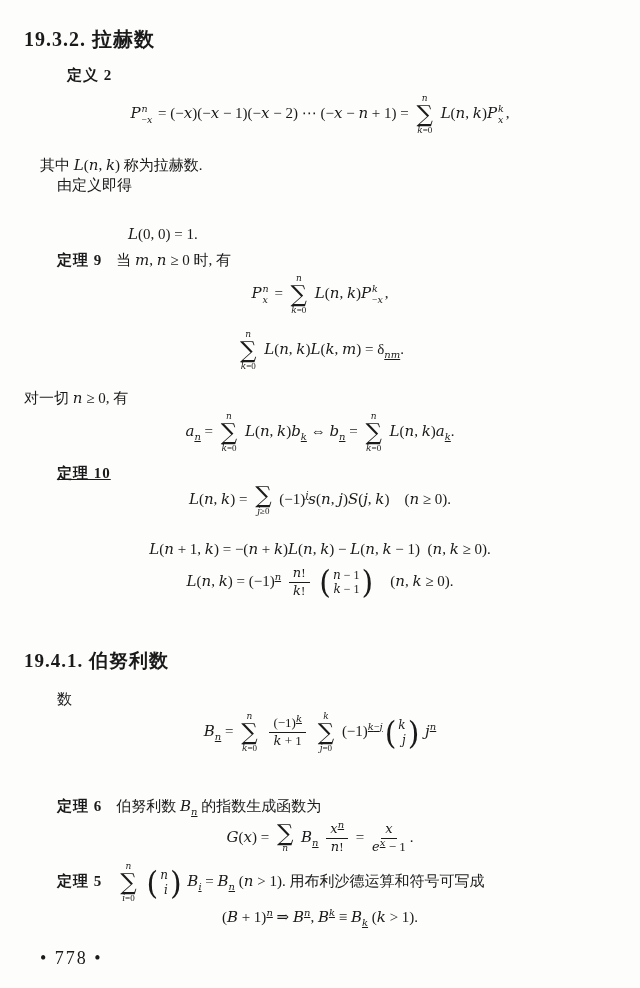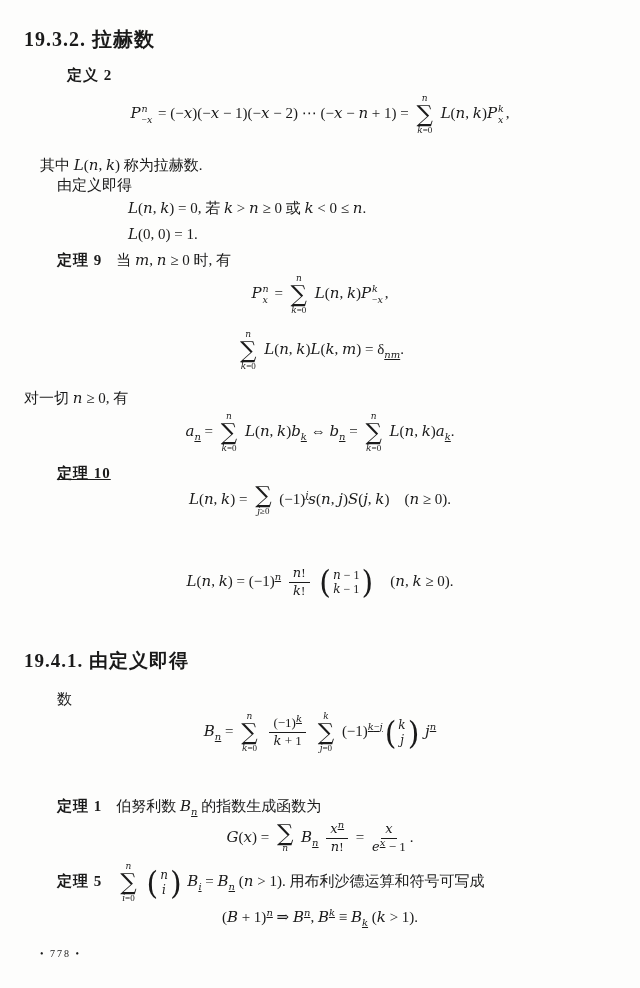--- a/index.html
+++ b/index.html
@@ -16,37 +16,37 @@
     color: #1a1a1a;
     overflow: hidden;
   }
   .line { position: absolute; font-size: 15px; white-space: nowrap; }
   .centered { left: 0; width: 640px; text-align: center; }
   .h-section { font-size: 20px; font-weight: bold; letter-spacing: 1px; }
   .h-sub { font-size: 19px; font-weight: bold; letter-spacing: 1px; }
   .h-chapter { font-size: 19px; font-weight: bold; letter-spacing: 2px; }
   .bold-label { font-weight: bold; margin-right: 14px; letter-spacing: 1px; }
   .bold-term { font-weight: bold; }
-  .pagenum { font-size: 10px; letter-spacing: 2px; }
+  .pagenum { font-size: 18px; letter-spacing: 2px; }
 
   
   .math i { font-style: italic; font-family: "DejaVu Serif", serif; }
   .math sup, .math sub { font-size: 10px; line-height: 0; text-decoration: underline; }
   .m-sum { display: inline-flex; flex-direction: column; align-items: center;
            vertical-align: middle; margin: 0 4px; line-height: 1; }
   .m-sum .lim { font-size: 9px; line-height: 1.1; }
   .m-sum .sig { font-size: 23px; line-height: 0.95; font-family: "DejaVu Serif", serif; }
   .m-frac { display: inline-flex; flex-direction: column; align-items: center;
             vertical-align: middle; margin: 0 4px; font-size: 13px; line-height: 1.15; }
   .m-frac .num { border-bottom: 1px solid #1a1a1a; padding: 0 4px 1px; }
   .m-frac .den { padding-top: 1px; }
   .m-binom { display: inline-flex; align-items: center; vertical-align: middle; margin: 0 2px; }
   .m-binom .par { font-size: 30px; font-weight: 300; line-height: 0.8;
                   transform: scaleY(1.05); font-family: "DejaVu Serif", serif; }
-  .m-binom .col { display: inline-flex; flex-direction: column; align-items: center;
+  .m-binom .col { display: inline-flex; flex-direction: column; align-items: flex-end;
                   font-size: 12px; line-height: 1.2; padding: 0 2px; }
   .m-ss { display: inline-flex; flex-direction: column; align-items: flex-start;
           vertical-align: middle; font-size: 9.5px; line-height: 1.15; margin: 0 2px 0 1px; }
 </style>
 </head>
 <body>
 
 <div class="page">
 
   <div class="line h-section" style="top:26px; left:24px;">19.3.2. 拉赫数</div>
@@ -64,21 +64,20 @@
         <span class="lim"><i>k</i>=0</span>
       </span> <i>L</i>(<i>n</i>, <i>k</i>)<i>P</i><span class="m-ss">
         <span class=""><i>k</i></span>
         <span class=""><i>x</i></span>
       </span>,</div>
 
   <div class="line math" style="top:148px; left:40px;margin-top:8px;">其中 <i>L</i>(<i>n</i>, <i>k</i>) 称为拉赫数.</div>
 
   <div class="line" style="top:176px; left:57px;">由定义即得</div>
 
-  <div class="line math" style="top:199px; left:128px;"><i>L</i>(<i>n</i>, <i>k</i>) = 0, 若 <i>k</i> &gt; <i>n</i> ≥ 0 或 <i>k</i> &lt; 0 ≤ <i>n</i>.</div>
 
   <div class="line math" style="top:225px; left:128px;"><i>L</i>(0, 0) = 1.</div>
 
   <div class="line" style="top:251px; left:57px;">
     <span class="bold-label">定理 9</span><span class="math">当 <i>m</i>, <i>n</i> ≥ 0 时, 有</span>
   </div>
 
   <div class="line centered math" style="top:274px;"><i>P</i><span class="m-ss">
         <span class=""><i>n</i></span>
         <span class=""><i>x</i></span>
@@ -111,35 +110,36 @@
 
   <div class="line" style="top:464px; left:57px;text-decoration:underline;">
     <span class="bold-label">定理 10</span>
   </div>
 
   <div class="line centered math" style="top:485px;"><i>L</i>(<i>n</i>, <i>k</i>) = <span class="m-sum">
         <span class="sig">∑</span>
         <span class="lim"><i>j</i>≥0</span>
       </span> (−1)<sup><i>j</i></sup><i>s</i>(<i>n</i>, <i>j</i>)<i>S</i>(<i>j</i>, <i>k</i>)  (<i>n</i> ≥ 0).</div>
 
+  <div class="line centered math" style="top:540px;"><i>L</i>(<i>n</i> + 1, <i>k</i>) = −(<i>n</i> + <i>k</i>)<i>L</i>(<i>n</i>, <i>k</i>) − <i>L</i>(<i>n</i>, <i>k</i> − 1) (<i>n</i>, <i>k</i> ≥ 0).</div>
 
   <div class="line centered math" style="top:566px;"><i>L</i>(<i>n</i>, <i>k</i>) = (−1)<sup><i>n</i></sup> <span class="m-frac">
         <span class="num"><i>n</i>!</span>
         <span class="den"><i>k</i>!</span>
       </span> <span class="m-binom">
         <span class="par">(</span>
         <span class="col">
           <span class=""><i>n</i> − 1</span>
           <span class=""><i>k</i> − 1</span>
         </span>
         <span class="par">)</span>
       </span>  (<i>n</i>, <i>k</i> ≥ 0).</div>
 
 
-  <div class="line h-sub" style="top:648px; left:24px;">19.4.1. 由定义即得</div>
+  <div class="line h-sub" style="top:648px; left:24px;">19.4.1. 伯努利数</div>
 
   <div class="line" style="top:690px; left:57px;">数</div>
 
   <div class="line centered math" style="top:712px;"><i>B</i><sub><i>n</i></sub> = <span class="m-sum">
         <span class="lim"><i>n</i></span>
         <span class="sig">∑</span>
         <span class="lim"><i>k</i>=0</span>
       </span> <span class="m-frac">
         <span class="num">(−1)<sup><i>k</i></sup></span>
         <span class="den"><i>k</i> + 1</span>
@@ -151,21 +151,21 @@
         <span class="par">(</span>
         <span class="col">
           <span class=""><i>k</i></span>
           <span class=""><i>j</i></span>
         </span>
         <span class="par">)</span>
       </span> <i>j</i><sup><i>n</i></sup></div>
 
 
   <div class="line" style="top:797px; left:57px;">
-    <span class="bold-label">定理 1</span><span class="math">伯努利数 <i>B</i><sub><i>n</i></sub> 的指数生成函数为</span>
+    <span class="bold-label">定理 6</span><span class="math">伯努利数 <i>B</i><sub><i>n</i></sub> 的指数生成函数为</span>
   </div>
 
   <div class="line centered math" style="top:822px;"><i>G</i>(<i>x</i>) = <span class="m-sum">
         <span class="sig">∑</span>
         <span class="lim"><i>n</i></span>
       </span> <i>B</i><sub><i>n</i></sub> <span class="m-frac">
         <span class="num"><i>x</i><sup><i>n</i></sup></span>
         <span class="den"><i>n</i>!</span>
       </span> = <span class="m-frac">
         <span class="num"><i>x</i></span>

